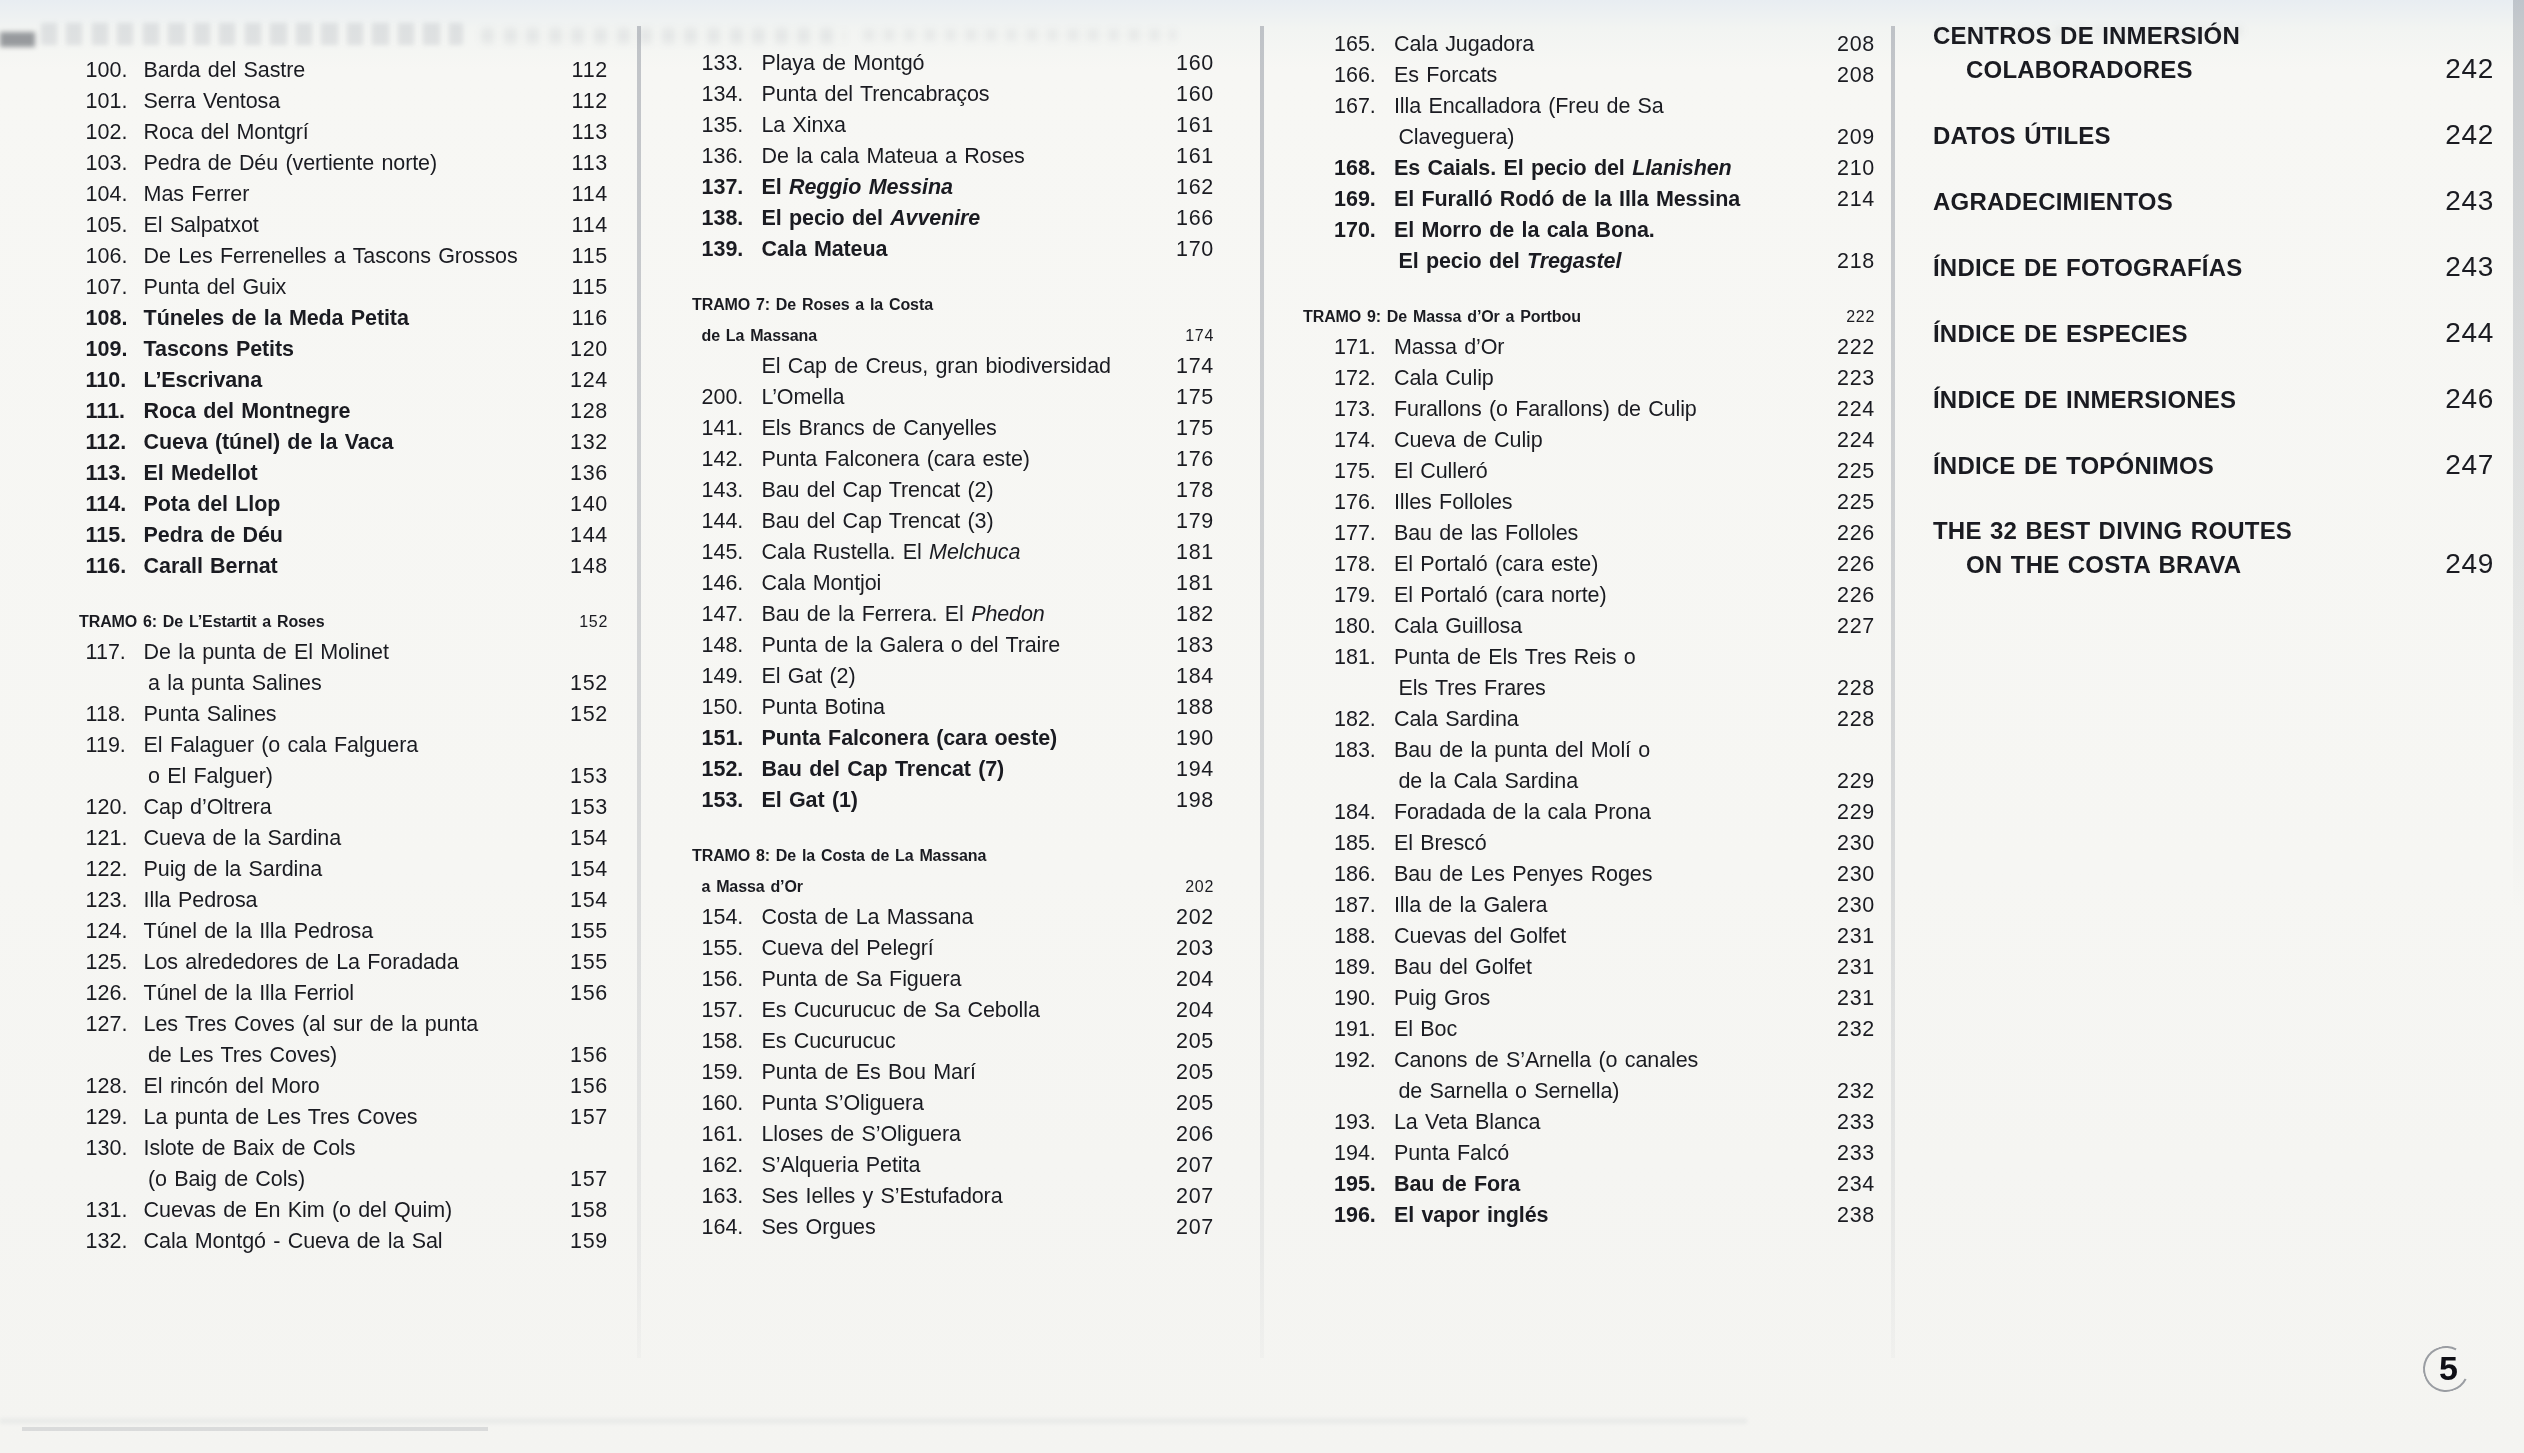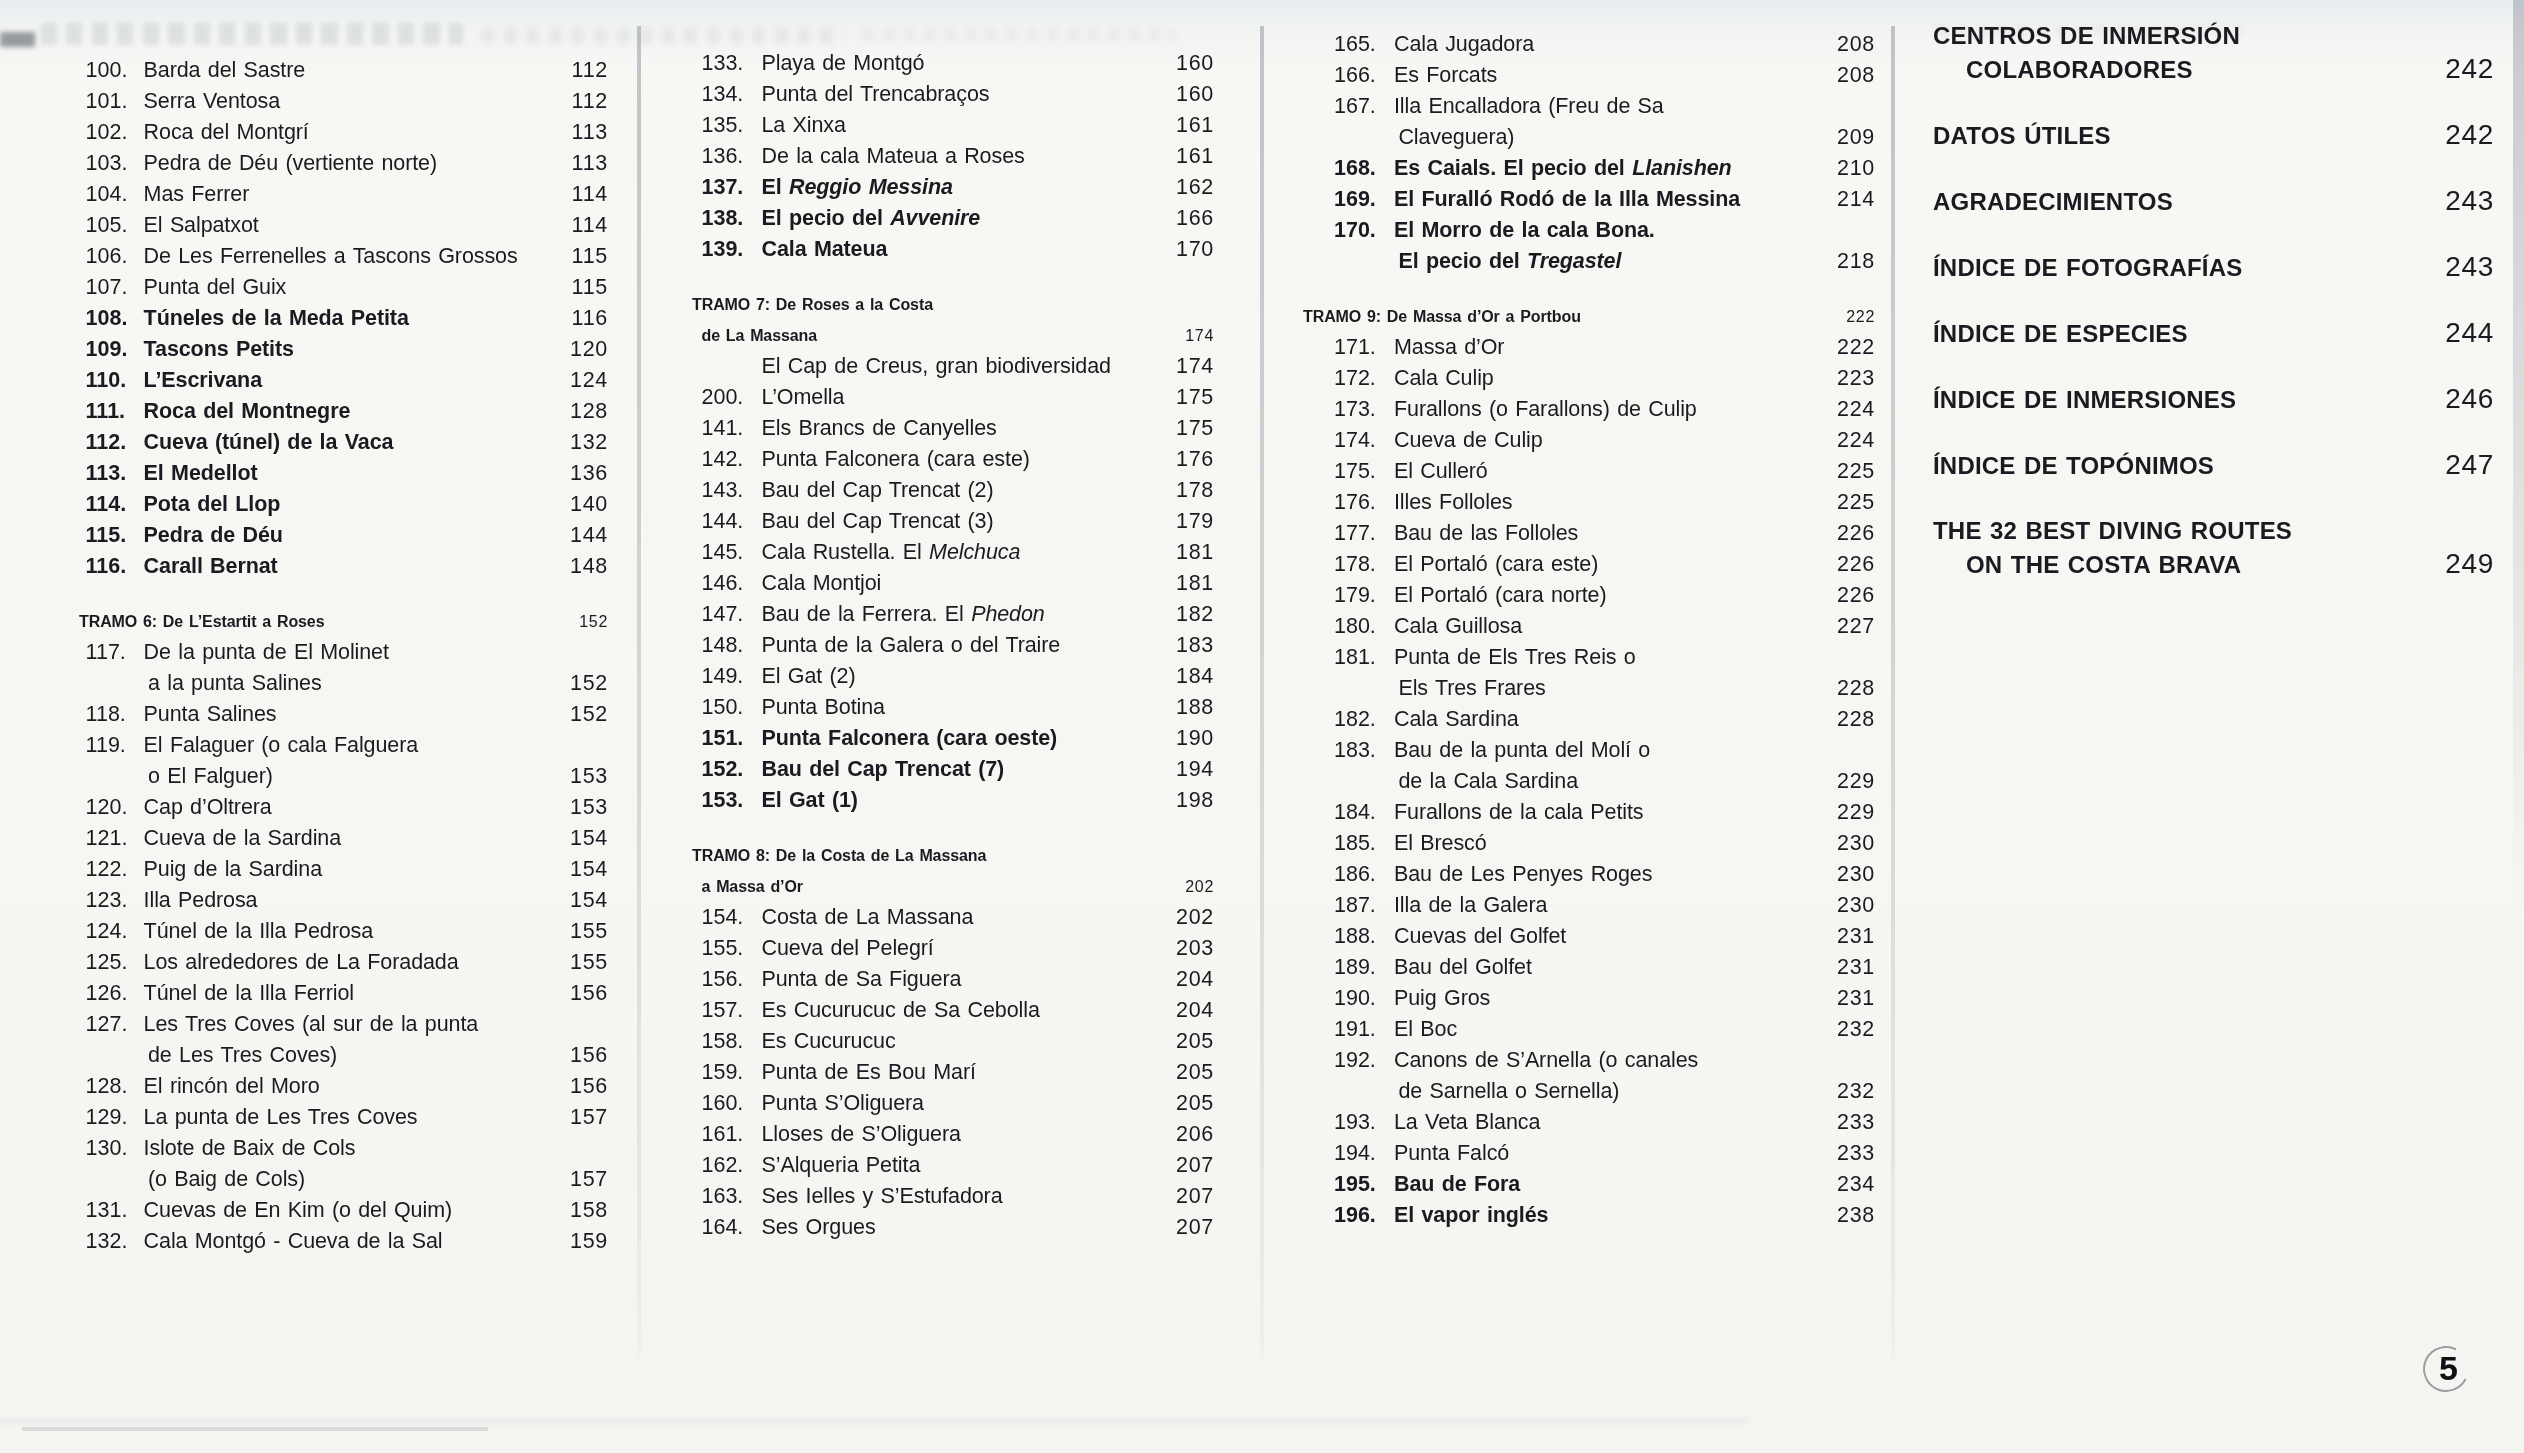--- a/index.html
+++ b/index.html
@@ -568,21 +568,21 @@
           <span class="num">183.</span>
           <span class="title">Bau de la punta del Molí o</span>
         </div>
         <div class="line entry cont">
           <span class="num"></span>
           <span class="title">de la Cala Sardina</span>
           <span class="page-num">229</span>
         </div>
         <div class="line entry">
           <span class="num">184.</span>
-          <span class="title">Furallons de la cala Petits</span>
+          <span class="title">Foradada de la cala Prona</span>
           <span class="page-num">229</span>
         </div>
         <div class="line entry">
           <span class="num">185.</span>
           <span class="title">El Brescó</span>
           <span class="page-num">230</span>
         </div>
         <div class="line entry">
           <span class="num">186.</span>
           <span class="title">Bau de Les Penyes Roges</span>

